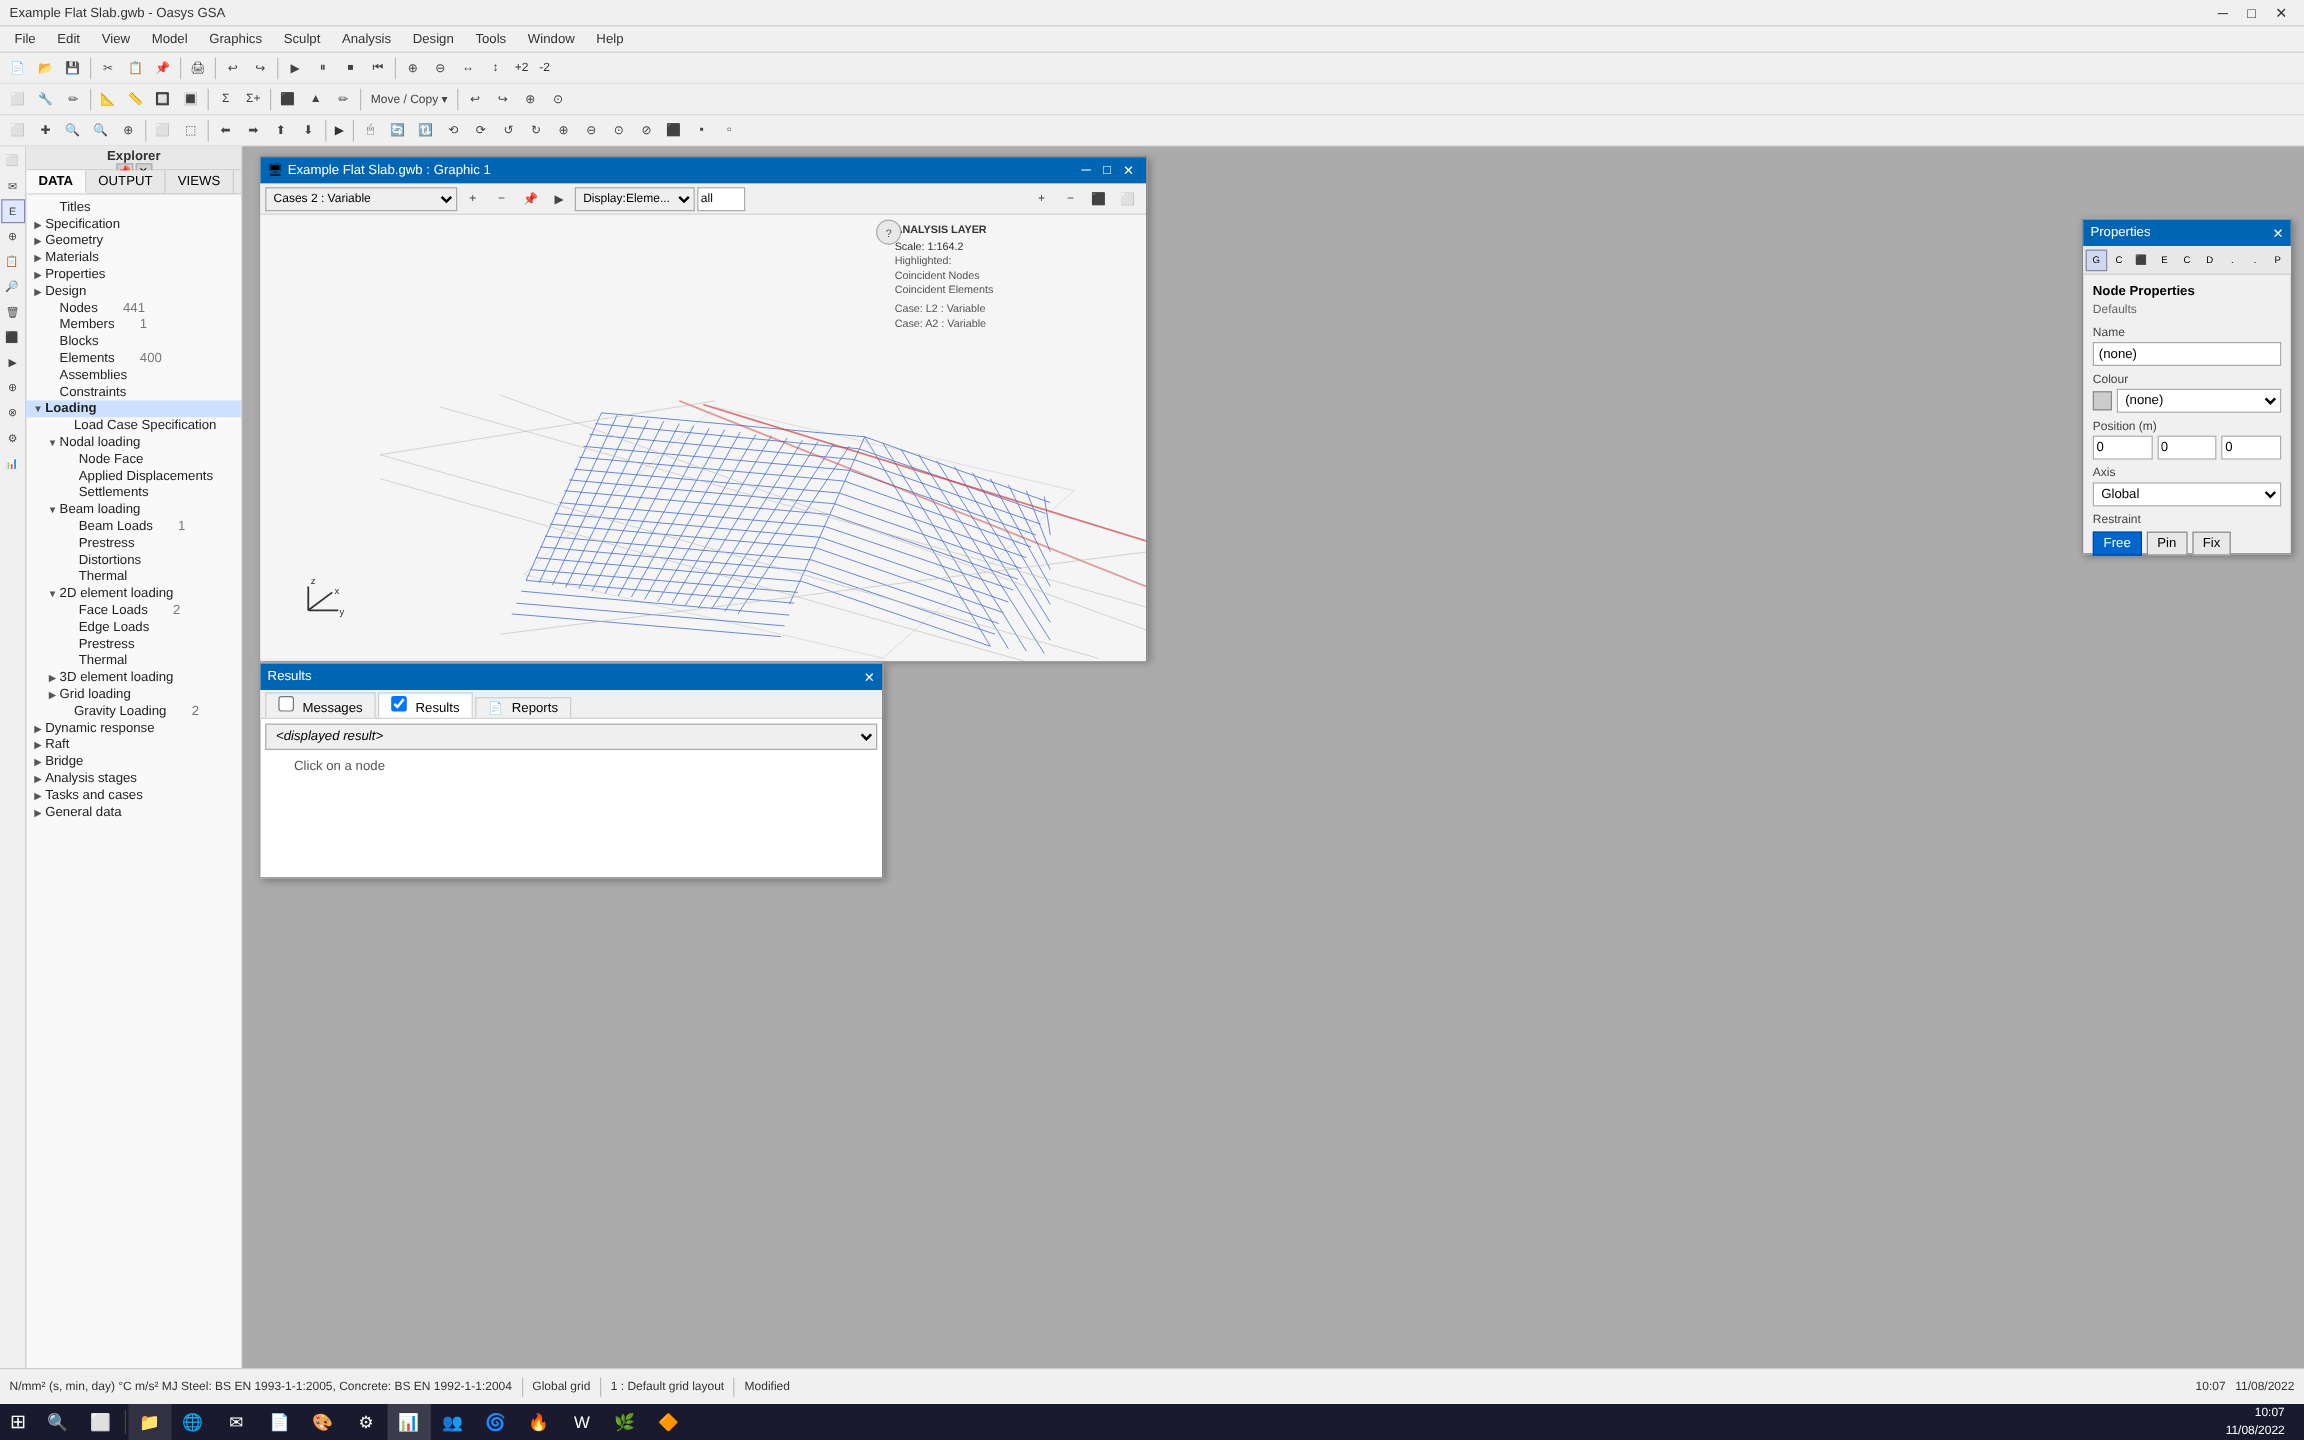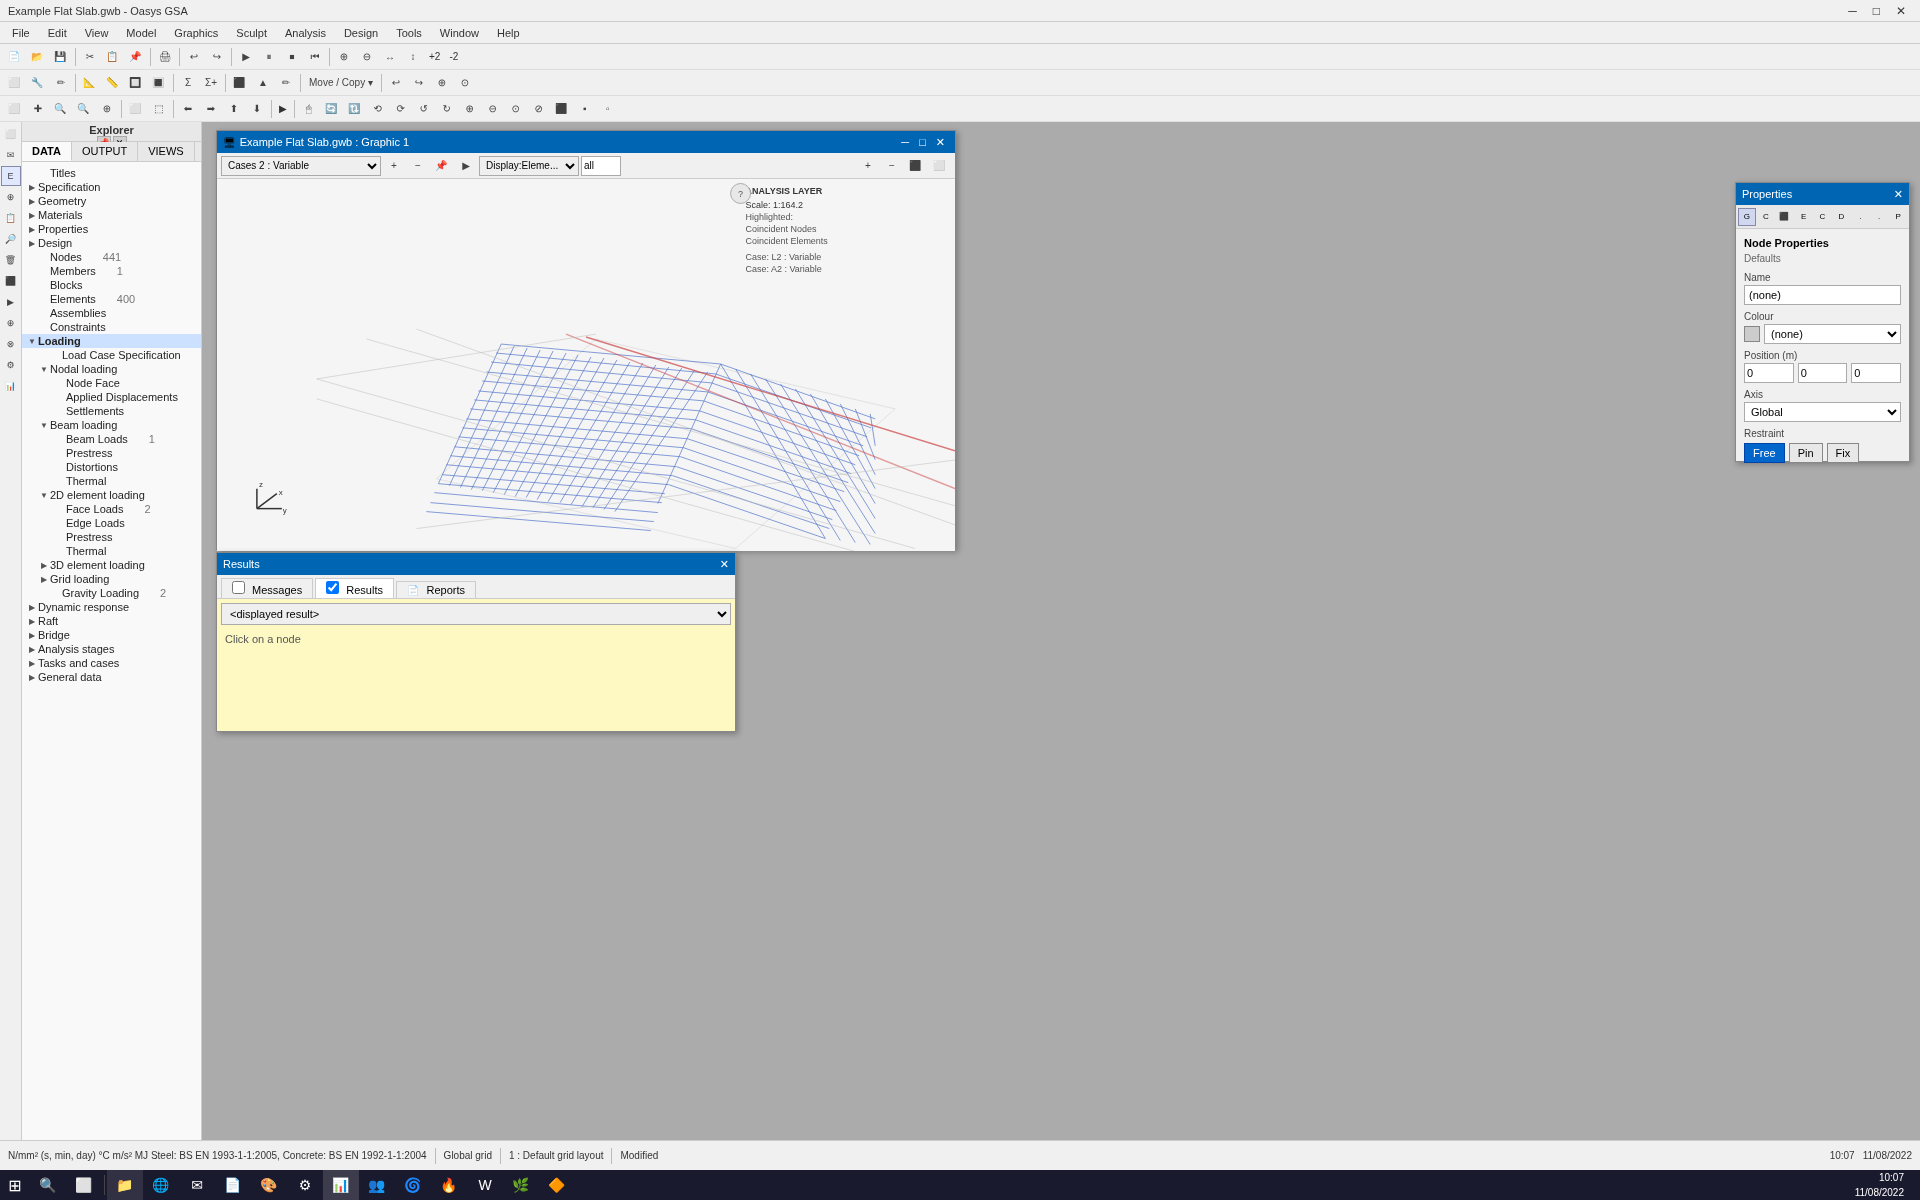--- a/index.html
+++ b/index.html
@@ -51,30 +51,30 @@
     
     #graphic-window { position: absolute; top: 8px; left: 14px; width: 740px; height: 420px; background: white; border: 1px solid #888; box-shadow: 2px 2px 6px rgba(0,0,0,0.3); }
     #gw-titlebar { height: 22px; background: #0066b3; display: flex; align-items: center; padding: 0 6px; }
     #gw-title { color: white; font-size: 11px; flex: 1; }
     #gw-controls { display: flex; gap: 2px; }
     #gw-controls span { color: white; font-size: 11px; cursor: pointer; padding: 0 4px; }
     #gw-toolbar { height: 26px; background: #f0f0f0; border-bottom: 1px solid #ccc; display: flex; align-items: center; padding: 0 4px; gap: 2px; }
     #gw-canvas { position: relative; flex: 1; background: #f8f8f8; overflow: hidden; height: calc(420px - 22px - 26px); }
 
     
-    #results-window { position: absolute; top: 430px; left: 14px; width: 520px; height: 180px; background: #fef9c3; border: 1px solid #888; box-shadow: 2px 2px 6px rgba(0,0,0,0.3); }
+    #results-window { position: absolute; top: 430px; left: 14px; width: 520px; height: 180px; background: #ffffff; border: 1px solid #888; box-shadow: 2px 2px 6px rgba(0,0,0,0.3); }
     #rw-titlebar { height: 22px; background: #0066b3; display: flex; align-items: center; padding: 0 6px; }
     #rw-title { color: white; font-size: 11px; flex: 1; }
     #rw-close { color: white; font-size: 11px; cursor: pointer; }
     #rw-tabs { height: 24px; background: #f0f0f0; border-bottom: 1px solid #ccc; display: flex; align-items: flex-end; padding: 0 4px; gap: 2px; }
     .rw-tab { padding: 2px 10px; font-size: 11px; cursor: pointer; border: 1px solid #ccc; border-bottom: none; background: #f0f0f0; }
     .rw-tab.active { background: white; }
     .rw-tab-check { margin-right: 4px; }
-    #rw-dropdown { margin: 4px; height: 22px; width: calc(100% - 8px); border: 1px solid #aaa; font-size: 11px; padding: 0 4px; }
-    #rw-content { padding: 4px 8px; font-size: 11px; color: #555; }
+    #rw-dropdown { margin: 4px; height: 22px; width: calc(100% - 8px); border: 1px solid #aaa; font-size: 11px; padding: 0 4px; font-style: italic; }
+    #rw-content { padding: 4px 8px; font-size: 11px; color: #555; margin-left: 20px; }
 
     
     #properties-window { position: absolute; top: 60px; right: 10px; width: 175px; height: 280px; background: #f0f0f0; border: 1px solid #888; box-shadow: 2px 2px 6px rgba(0,0,0,0.3); }
     #pw-titlebar { height: 22px; background: #0066b3; display: flex; align-items: center; padding: 0 6px; }
     #pw-title { color: white; font-size: 11px; flex: 1; }
     #pw-close { color: white; font-size: 11px; cursor: pointer; }
     #pw-toolbar { height: 24px; background: #e8e8e8; border-bottom: 1px solid #ccc; display: flex; align-items: center; padding: 0 2px; gap: 1px; overflow: hidden; }
     .pw-tb-btn { width: 18px; height: 18px; background: transparent; border: 1px solid transparent; display: flex; align-items: center; justify-content: center; font-size: 8px; cursor: pointer; }
     #pw-content { padding: 8px; }
     #pw-content h3 { font-size: 11px; font-weight: bold; margin-bottom: 4px; }

